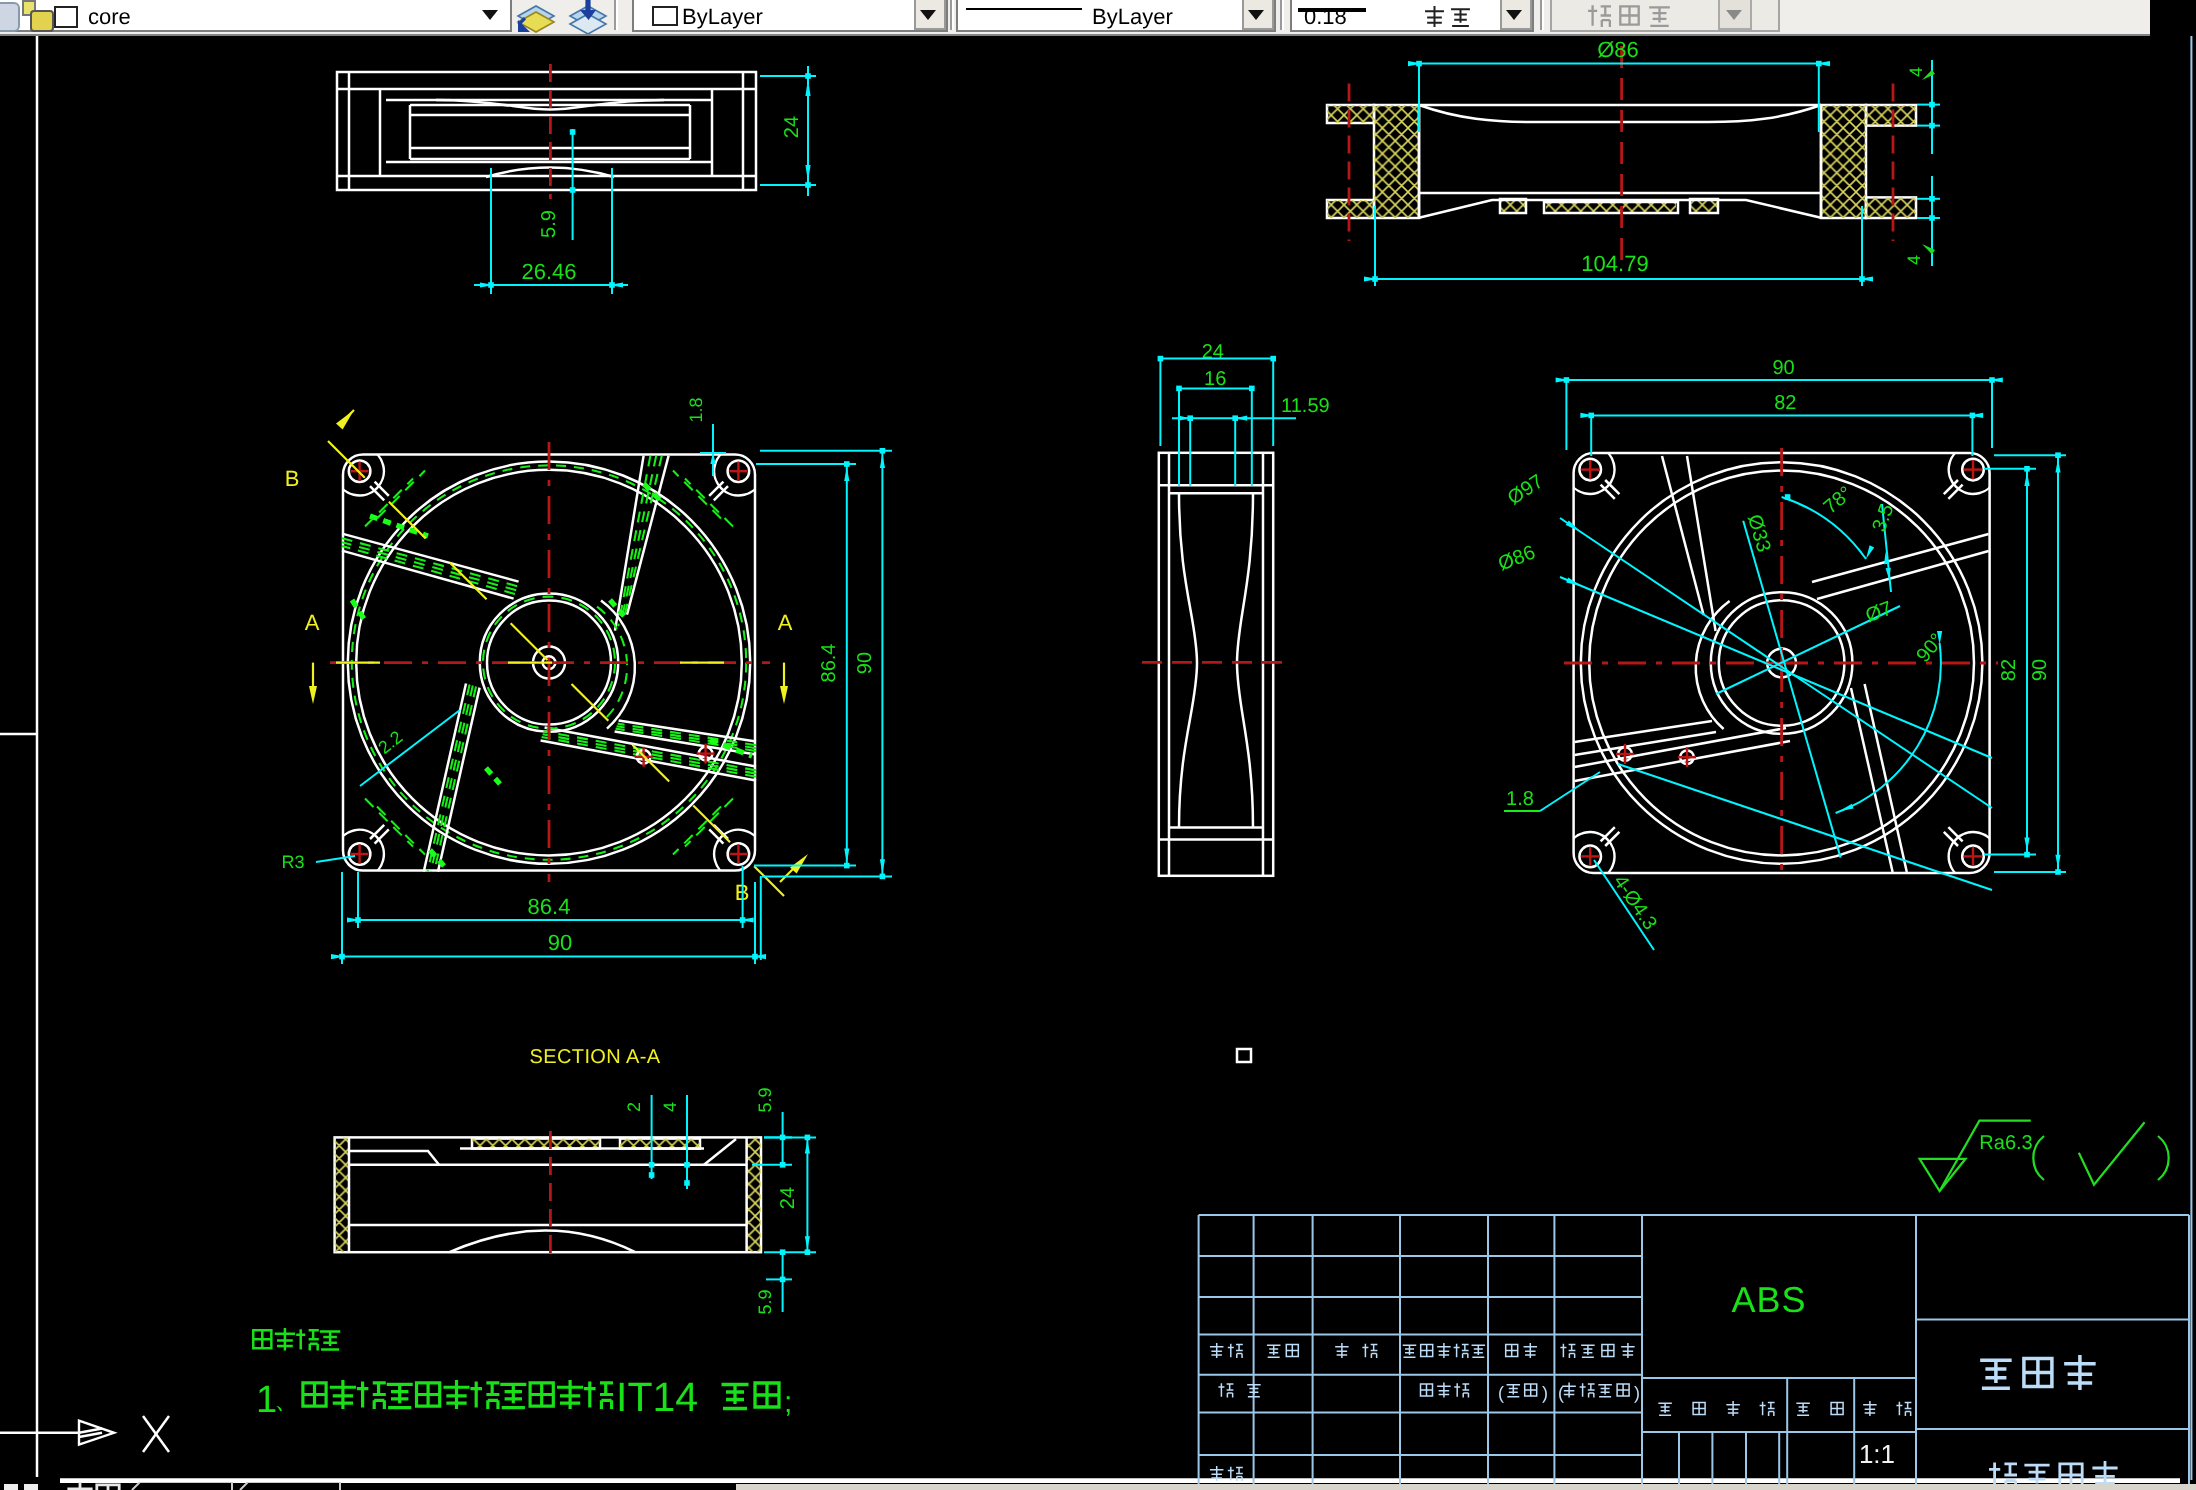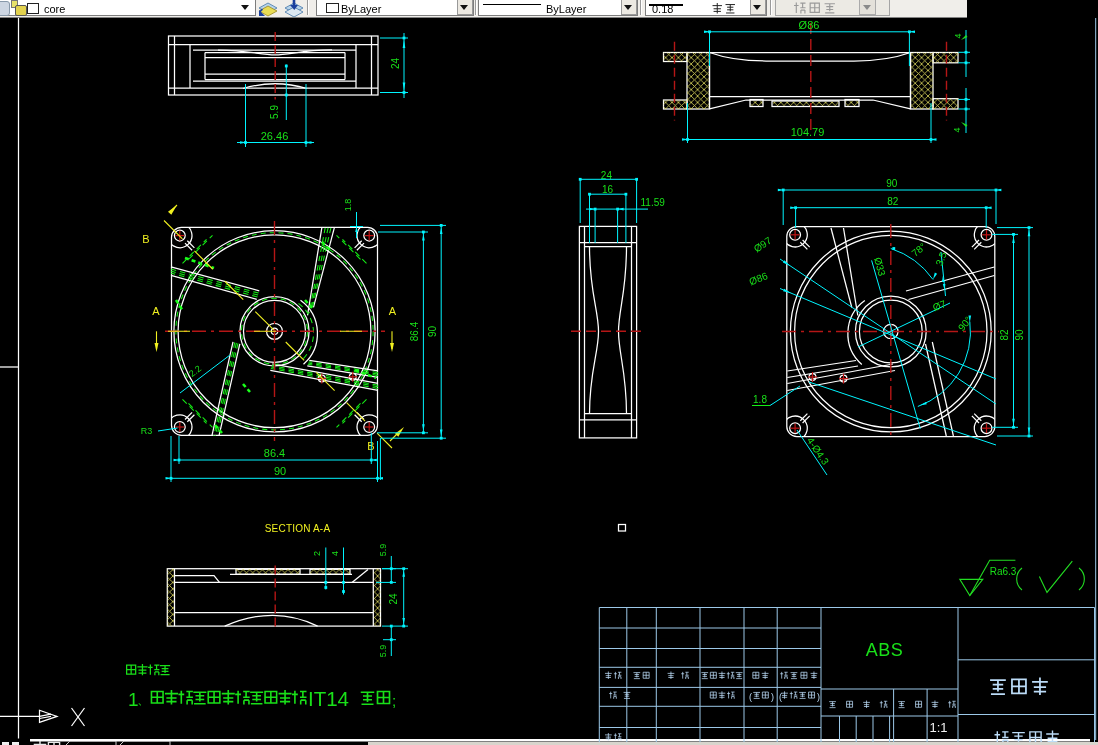--- a/index.html
+++ b/index.html
@@ -18,21 +18,21 @@
 .gb{stroke:#1aff1a;stroke-width:2.6;fill:none;stroke-dasharray:4 3}
 .gt{fill:#19e019;stroke:none}
 .gt2{fill:#19e019;stroke:none}
 .yt{fill:#f0f020;stroke:none}
 .bt{stroke:#bcdcf8;stroke-width:1}
 .bt2{fill:#bcdcf8}
 .wt{fill:#f2f2f2;stroke:none}
 .abs{fill:#19e019;stroke:none}
 .g2{stroke:#19e019;stroke-width:1.1}
 .none{stroke:none}
-#tbar{position:absolute;left:0;top:0;width:967px;height:17px;background:#f0eeea;border-bottom:1px solid #828282;}
+#tbar{position:absolute;left:0;top:0;width:1075px;height:17px;background:#f0eeea;border-bottom:1px solid #828282;}
 .combo{position:absolute;top:-3px;height:17px;background:#fff;border:1px solid #7d7d7d;}
 .combod{position:absolute;top:-3px;height:17px;background:#eceae4;border:1px solid #a5a5a5;}
 .sep{position:absolute;top:0;width:1px;height:15px;background:#9a9a9a;border-right:1px solid #fff;}
 .arw{position:absolute;width:0;height:0;border-left:4px solid transparent;border-right:4px solid transparent;border-top:5px solid #111;}
 .arwg{position:absolute;width:0;height:0;border-left:4px solid transparent;border-right:4px solid transparent;border-top:5px solid #8a8a8a;}
 .ct{position:absolute;top:3px;font-size:11px;color:#000;}
 </style></head>
 <body>
 <div id="page">
 <svg id="cv" width="1098" height="745" viewBox="0 0 1098 745" style="position:absolute;left:0;top:0">

